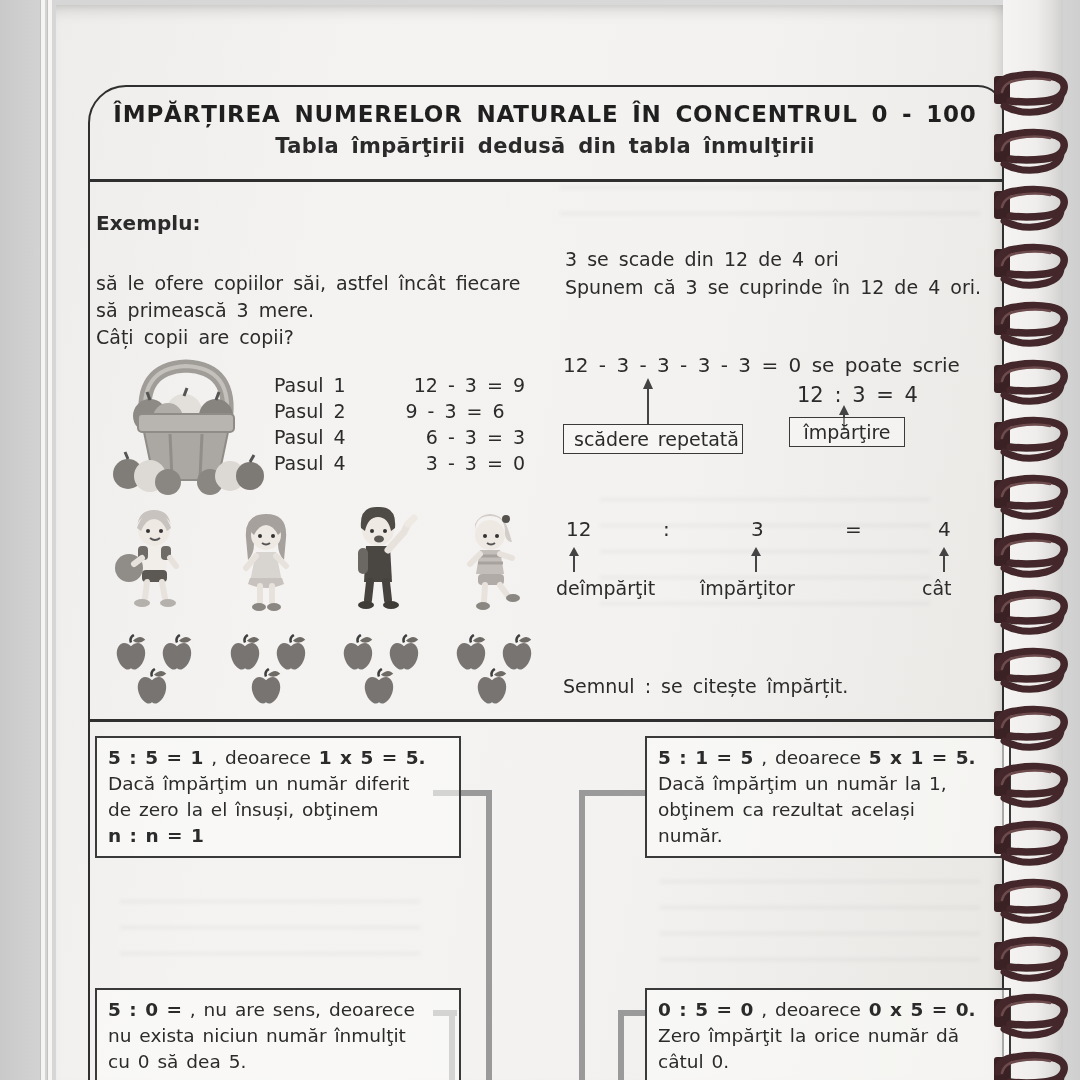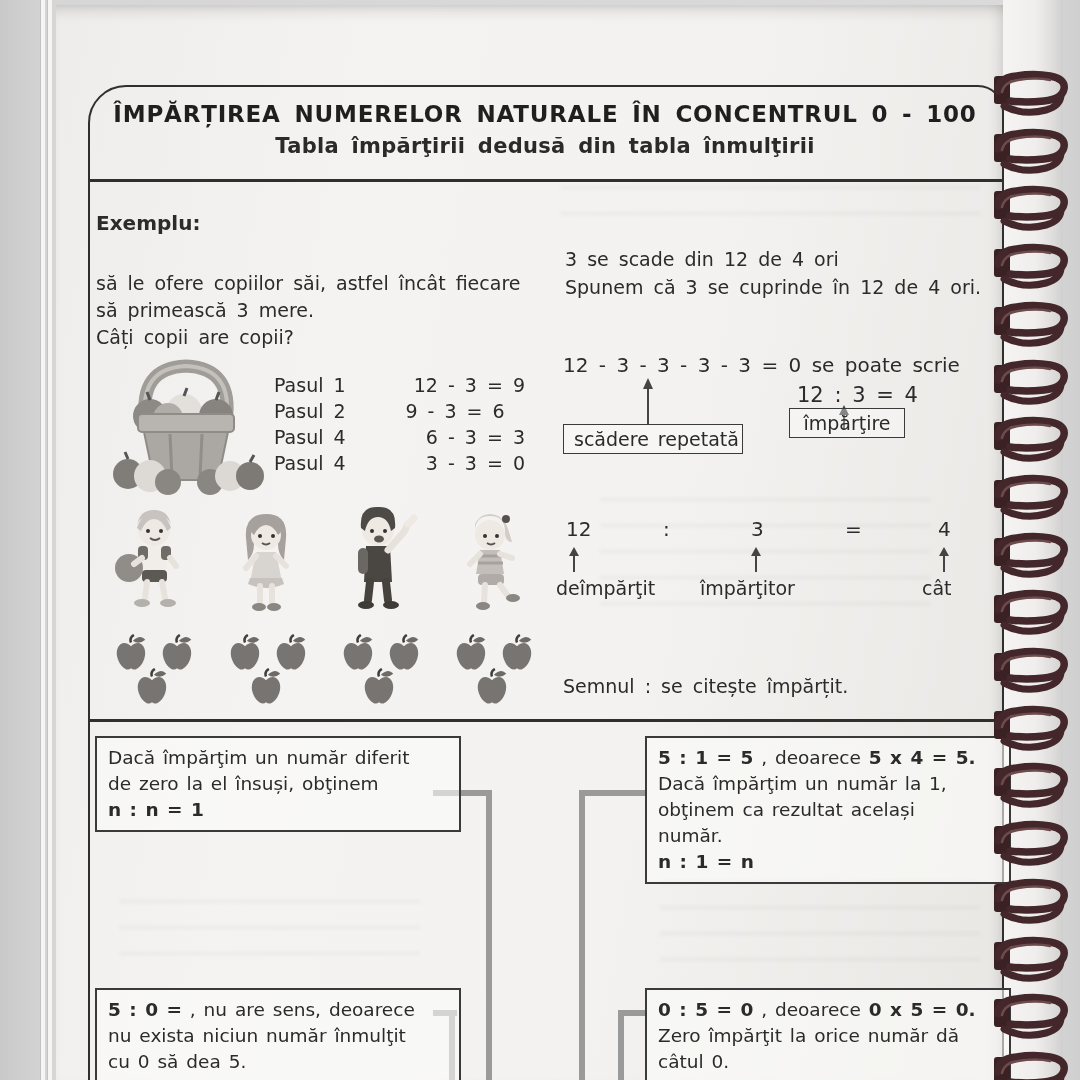--- a/index.html
+++ b/index.html
@@ -208,21 +208,21 @@
   <svg class="arrow-up" style="left:639px;top:376px;" width="18" height="48">
     <line x1="9" y1="10" x2="9" y2="48" stroke="#444" stroke-width="2"></line>
       <path d="M9 2 L4 13 L14 13 Z" fill="#444"></path>
   </svg>
   <svg class="arrow-up" style="left:835px;top:404px;" width="18" height="26">
     <line x1="9" y1="8" x2="9" y2="26" stroke="#444" stroke-width="2"></line>
       <path d="M9 1 L4 11 L14 11 Z" fill="#444"></path>
   </svg>
 
   <div class="abs lbl-box" style="left:563px;top:424px;width:158px;">scădere repetată</div>
-  <div class="abs lbl-box" style="left:789px;top:408px;width:94px;">împărţire</div>
+  <div class="abs lbl-box" style="left:789px;top:417px;width:94px;">împărţire</div>
 
   <div class="term" style="left:566px;top:517px;">12</div>
   <div class="term" style="left:663px;top:517px;">:</div>
   <div class="term" style="left:751px;top:517px;">3</div>
   <div class="term" style="left:845px;top:517px;">=</div>
   <div class="term" style="left:938px;top:517px;">4</div>
   <svg class="arrow-up" style="left:566px;top:546px;" width="16" height="26">
       <line x1="8" y1="7" x2="8" y2="26" stroke="#444" stroke-width="2"></line>
       <path d="M8 1 L3 10 L13 10 Z" fill="#444"></path>
     </svg>
@@ -243,30 +243,30 @@
   <div class="conn" style="left:433px;top:790px;width:59px;height:6px;"></div>
   <div class="conn" style="left:486px;top:790px;width:6px;height:290px;"></div>
   <div class="conn" style="left:579px;top:790px;width:68px;height:6px;"></div>
   <div class="conn" style="left:579px;top:790px;width:6px;height:290px;"></div>
   <div class="conn" style="left:433px;top:1010px;width:24px;height:6px;"></div>
   <div class="conn" style="left:449px;top:1010px;width:6px;height:70px;"></div>
   <div class="conn" style="left:618px;top:1010px;width:29px;height:6px;"></div>
   <div class="conn" style="left:618px;top:1010px;width:6px;height:70px;"></div>
 
   <div class="rule-box" style="left:95px;top:736px;">
+    <div class="rule-line"><span class="bold">5 : 5 = 1</span><span> , deoarece </span><span class="bold">1 x 5 = 5.</span></div>
     <div class="rule-line">Dacă împărţim un număr diferit</div>
     <div class="rule-line">de zero la el însuși, obţinem</div>
     <div class="rule-line bold">n : n = 1</div>
   </div>
   <div class="rule-box" style="left:645px;top:736px;">
-    <div class="rule-line"><span class="bold">5 : 1 = 5</span><span> , deoarece </span><span class="bold">5 x 4 = 5.</span></div>
+    <div class="rule-line"><span class="bold">5 : 1 = 5</span><span> , deoarece </span><span class="bold">5 x 1 = 5.</span></div>
     <div class="rule-line">Dacă împărţim un număr la 1,</div>
     <div class="rule-line">obţinem ca rezultat același</div>
     <div class="rule-line">număr.</div>
-    <div class="rule-line bold">n : 1 = n</div>
   </div>
   <div class="rule-box" style="left:95px;top:988px;height:110px;">
     <div class="rule-line"><span class="bold">5 : 0 =</span><span> , nu are sens, deoarece</span></div>
     <div class="rule-line">nu exista niciun număr înmulţit</div>
     <div class="rule-line">cu 0 să dea 5.</div>
   </div>
   <div class="rule-box" style="left:645px;top:988px;height:110px;">
     <div class="rule-line"><span class="bold">0 : 5 = 0</span><span> , deoarece </span><span class="bold">0 x 5 = 0.</span></div>
     <div class="rule-line">Zero împărţit la orice număr dă</div>
     <div class="rule-line">câtul 0.</div>

